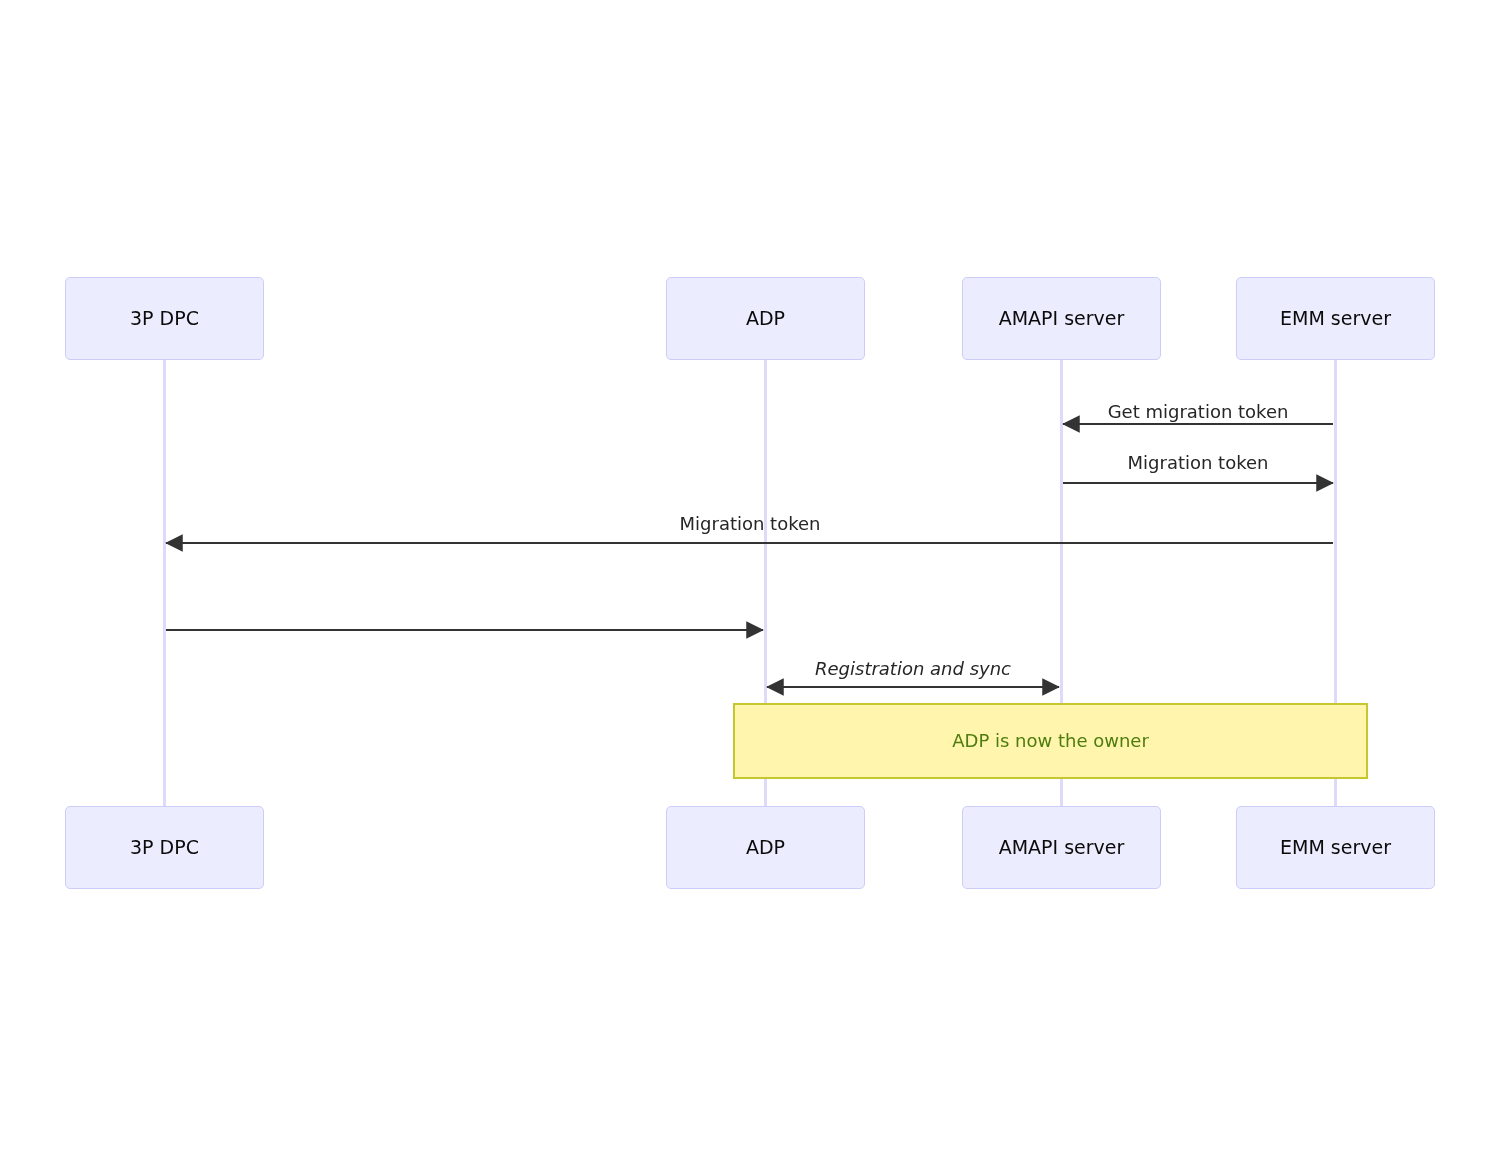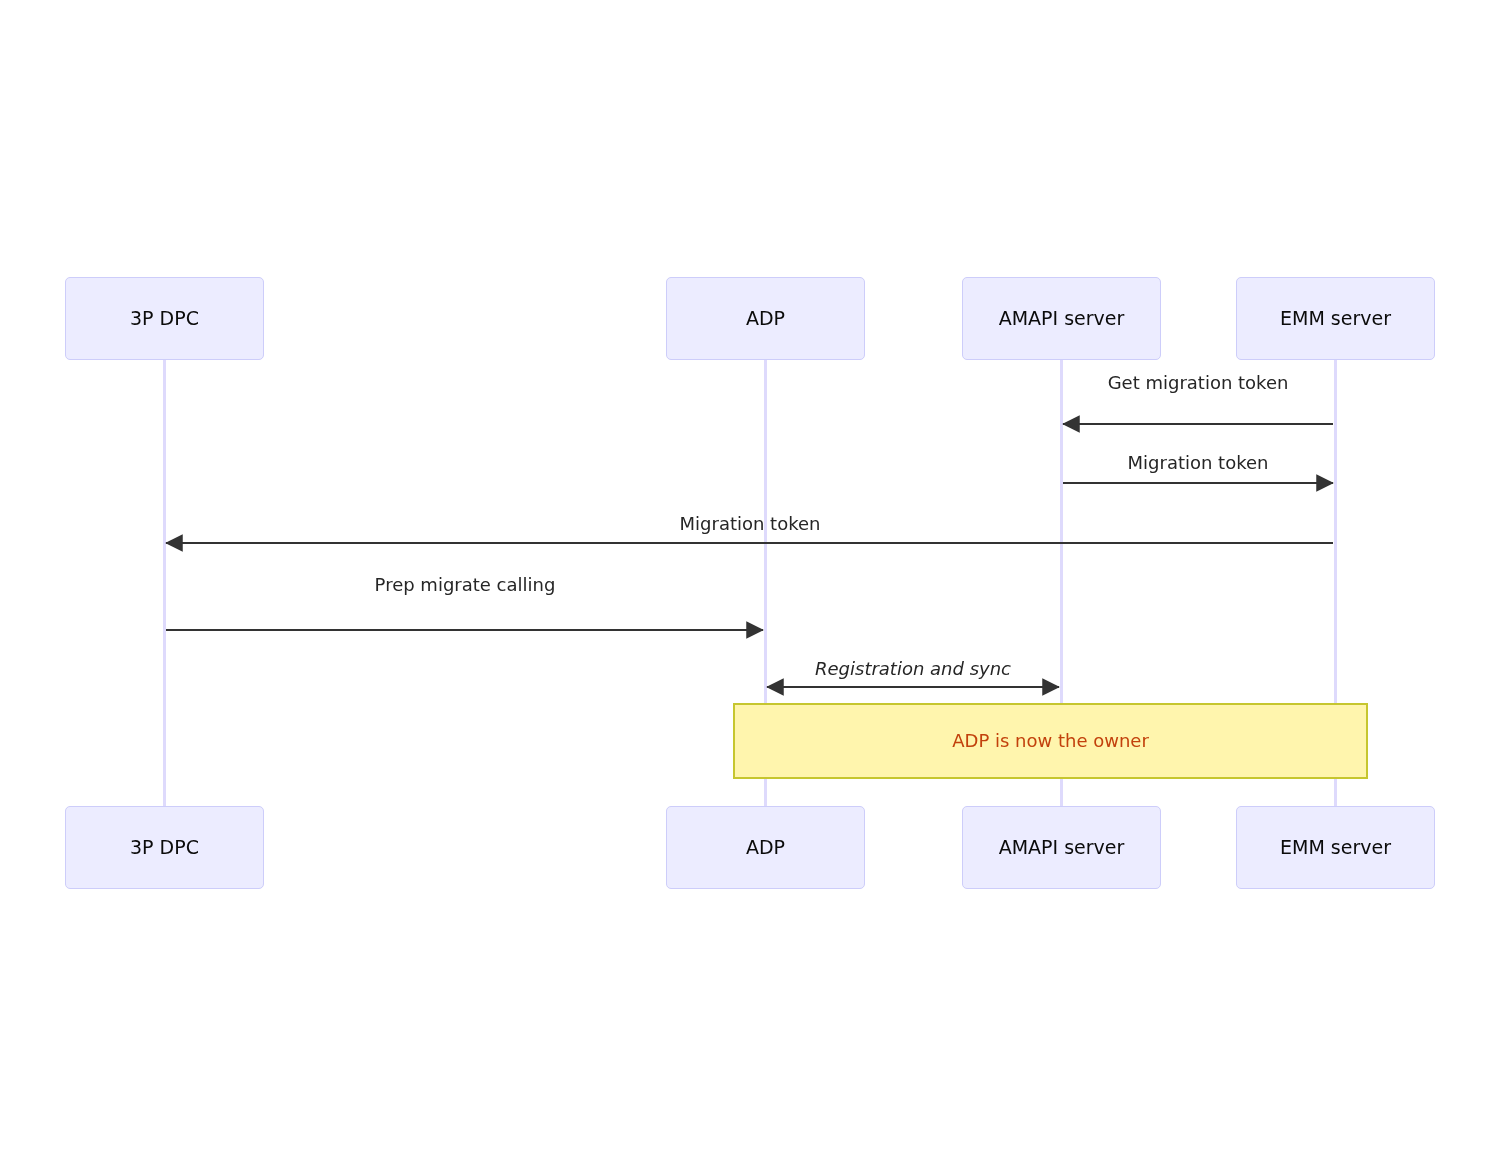--- a/index.html
+++ b/index.html
@@ -62,21 +62,21 @@
     position: absolute;
     box-sizing: border-box;
     background: #fff5ad;
     border: 2px solid #c6c62f;
     display: flex;
     align-items: center;
     justify-content: center;
   }
   .note-text {
     font-size: 18px;
-    color: #c2410c;
+    color: #4d7c0f;
     text-align: center;
     line-height: 26px;
     font-family: "DejaVu Sans", "Liberation Sans", sans-serif;
   }
 </style>
 </head>
 <body>
 
 <div id="diagram-root">
 
@@ -114,31 +114,30 @@
       </div>
       <div class="participant-box" style="left: 962px; top: 277px; width: 199px; height: 83px; background: rgb(236, 236, 255); border-color: rgb(205, 205, 250);">
         <span class="participant-label">AMAPI server</span>
       </div>
       <div class="participant-box" style="left: 1236px; top: 277px; width: 199px; height: 83px; background: rgb(236, 236, 255); border-color: rgb(205, 205, 250);">
         <span class="participant-label">EMM server</span>
       </div>
     </div>
 
   <div id="message-labels">
-      <div class="msg-label" style="left: 1198px; top: 370px; color: rgb(38, 38, 38);">
+      <div class="msg-label" style="left: 1198px; top: 399px; color: rgb(38, 38, 38);">
         <div>Get migration token</div>
       </div>
       <div class="msg-label" style="left: 1198px; top: 450px; color: rgb(38, 38, 38);">
         <div>Migration token</div>
       </div>
       <div class="msg-label" style="left: 750px; top: 511px; color: rgb(38, 38, 38);">
         <div>Migration token</div>
       </div>
       <div class="msg-label" style="left: 465px; top: 572px; color: rgb(38, 38, 38);">
-        <div>Prep migrate calling</div>
       </div>
       <div class="msg-label" style="left: 913px; top: 656px; color: rgb(38, 38, 38); font-style: italic;">
         <div>Registration and sync</div>
       </div>
     </div>
 
   <div id="notes-layer">
       <div class="note-box" style="left: 733px; top: 703px; width: 635px; height: 76px; background: rgb(255, 245, 173); border-color: rgb(198, 198, 47);">
         <div class="note-text">
           <div>ADP is now the owner</div>

